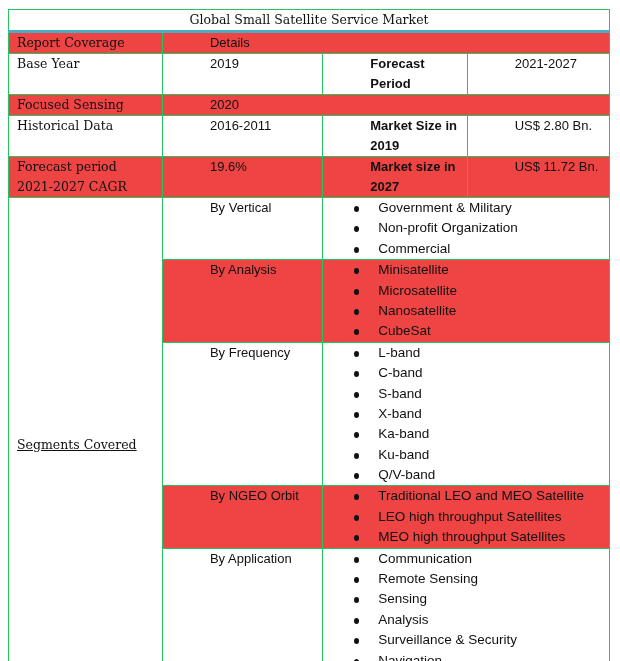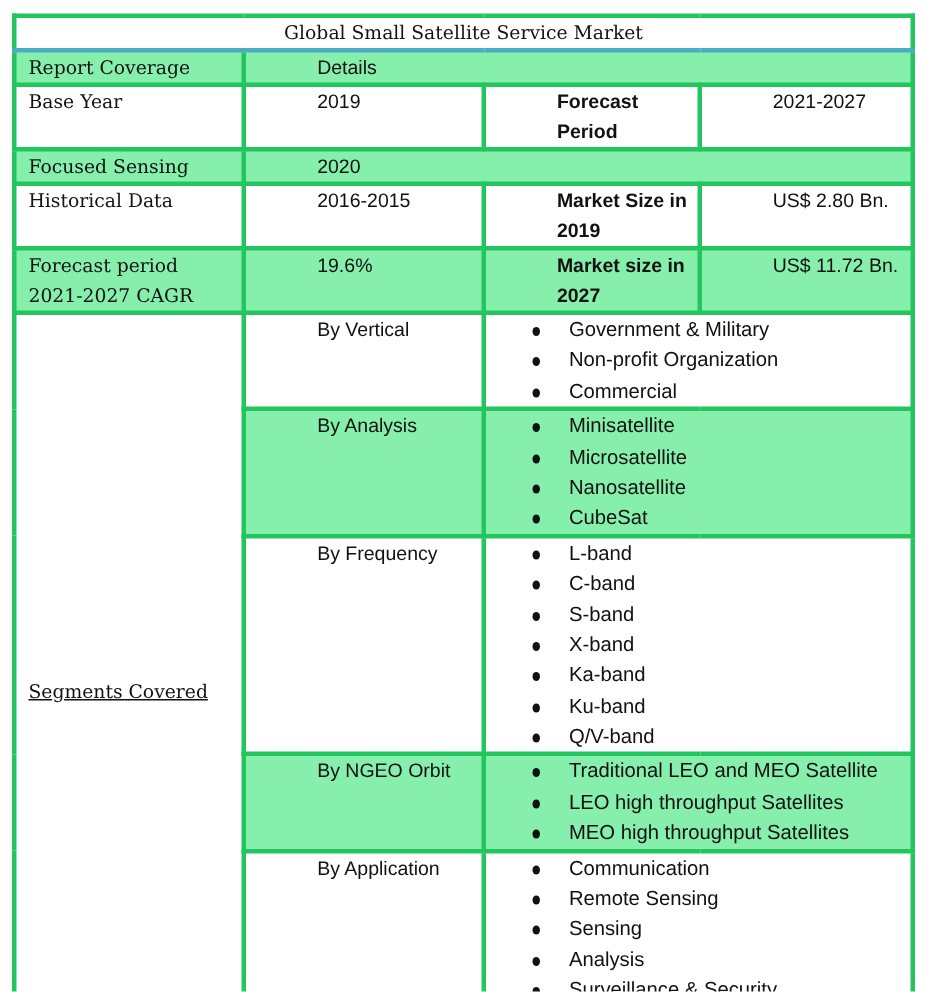--- a/index.html
+++ b/index.html
@@ -3,34 +3,34 @@
 <meta charset="utf-8">
 <style>
   html, body { margin: 0; padding: 0; background: #ffffff; }
   body { width: 620px; height: 661px; position: relative; overflow: hidden; }
   .tbl {
     position: absolute; left: 8px; top: 9px; width: 602px;
     border-collapse: collapse; table-layout: fixed;
     color: #111;
   }
   .tbl td {
-    border: 3px solid #22c55e;
+    border: 1px solid #22c55e;
     padding: 0 0 0 8px;
     vertical-align: top;
     font-family: "DejaVu Serif", serif;
     font-size: 12.5px;
     line-height: 20px;
   }
   .tbl td.sans { font-family: "Liberation Sans", sans-serif; font-size: 13px; padding-left: 47px; }
   .tbl td.bold { font-weight: bold; }
   .title-cell {
     text-align: center; padding: 0 !important; height: 20px;
     border-bottom: 3px solid #4bacc6 !important;
   }
-  .band { background: #86efac; }
+  .band { background: #ef4444; }
   .c1 { width: 145px; }
   .c2 { width: 151px; }
   .c3 { width: 136px; }
   .c4 { width: 134px; }
   .mid { vertical-align: middle !important; text-decoration: underline; }
   ul.bul { list-style: none; margin: 0; padding: 0 0 0 27px; }
   ul.bul li { position: relative; padding-left: 28px; height: 20.4px; line-height: 20.4px; }
   ul.bul li .dot {
     position: absolute; left: 4px; top: 8px; width: 5px; height: 6px;
     background: #111; border-radius: 50%;
@@ -59,21 +59,21 @@
     <td class="sans">2019</td>
     <td class="sans bold">Forecast Period</td>
     <td class="sans">2021-2027</td>
   </tr>
   <tr class="band">
     <td>Focused Sensing</td>
     <td colspan="3" class="sans">2020</td>
   </tr>
   <tr>
     <td>Historical Data</td>
-    <td class="sans">2016-2015</td>
+    <td class="sans">2016-2011</td>
     <td class="sans bold">Market Size in 2019</td>
     <td class="sans">US$ 2.80 Bn.</td>
   </tr>
   <tr class="band">
     <td>
       <div>Forecast period</div>
       <div>2021-2027 CAGR</div>
     </td>
     <td class="sans">19.6%</td>
     <td class="sans bold">Market size in 2027</td>

